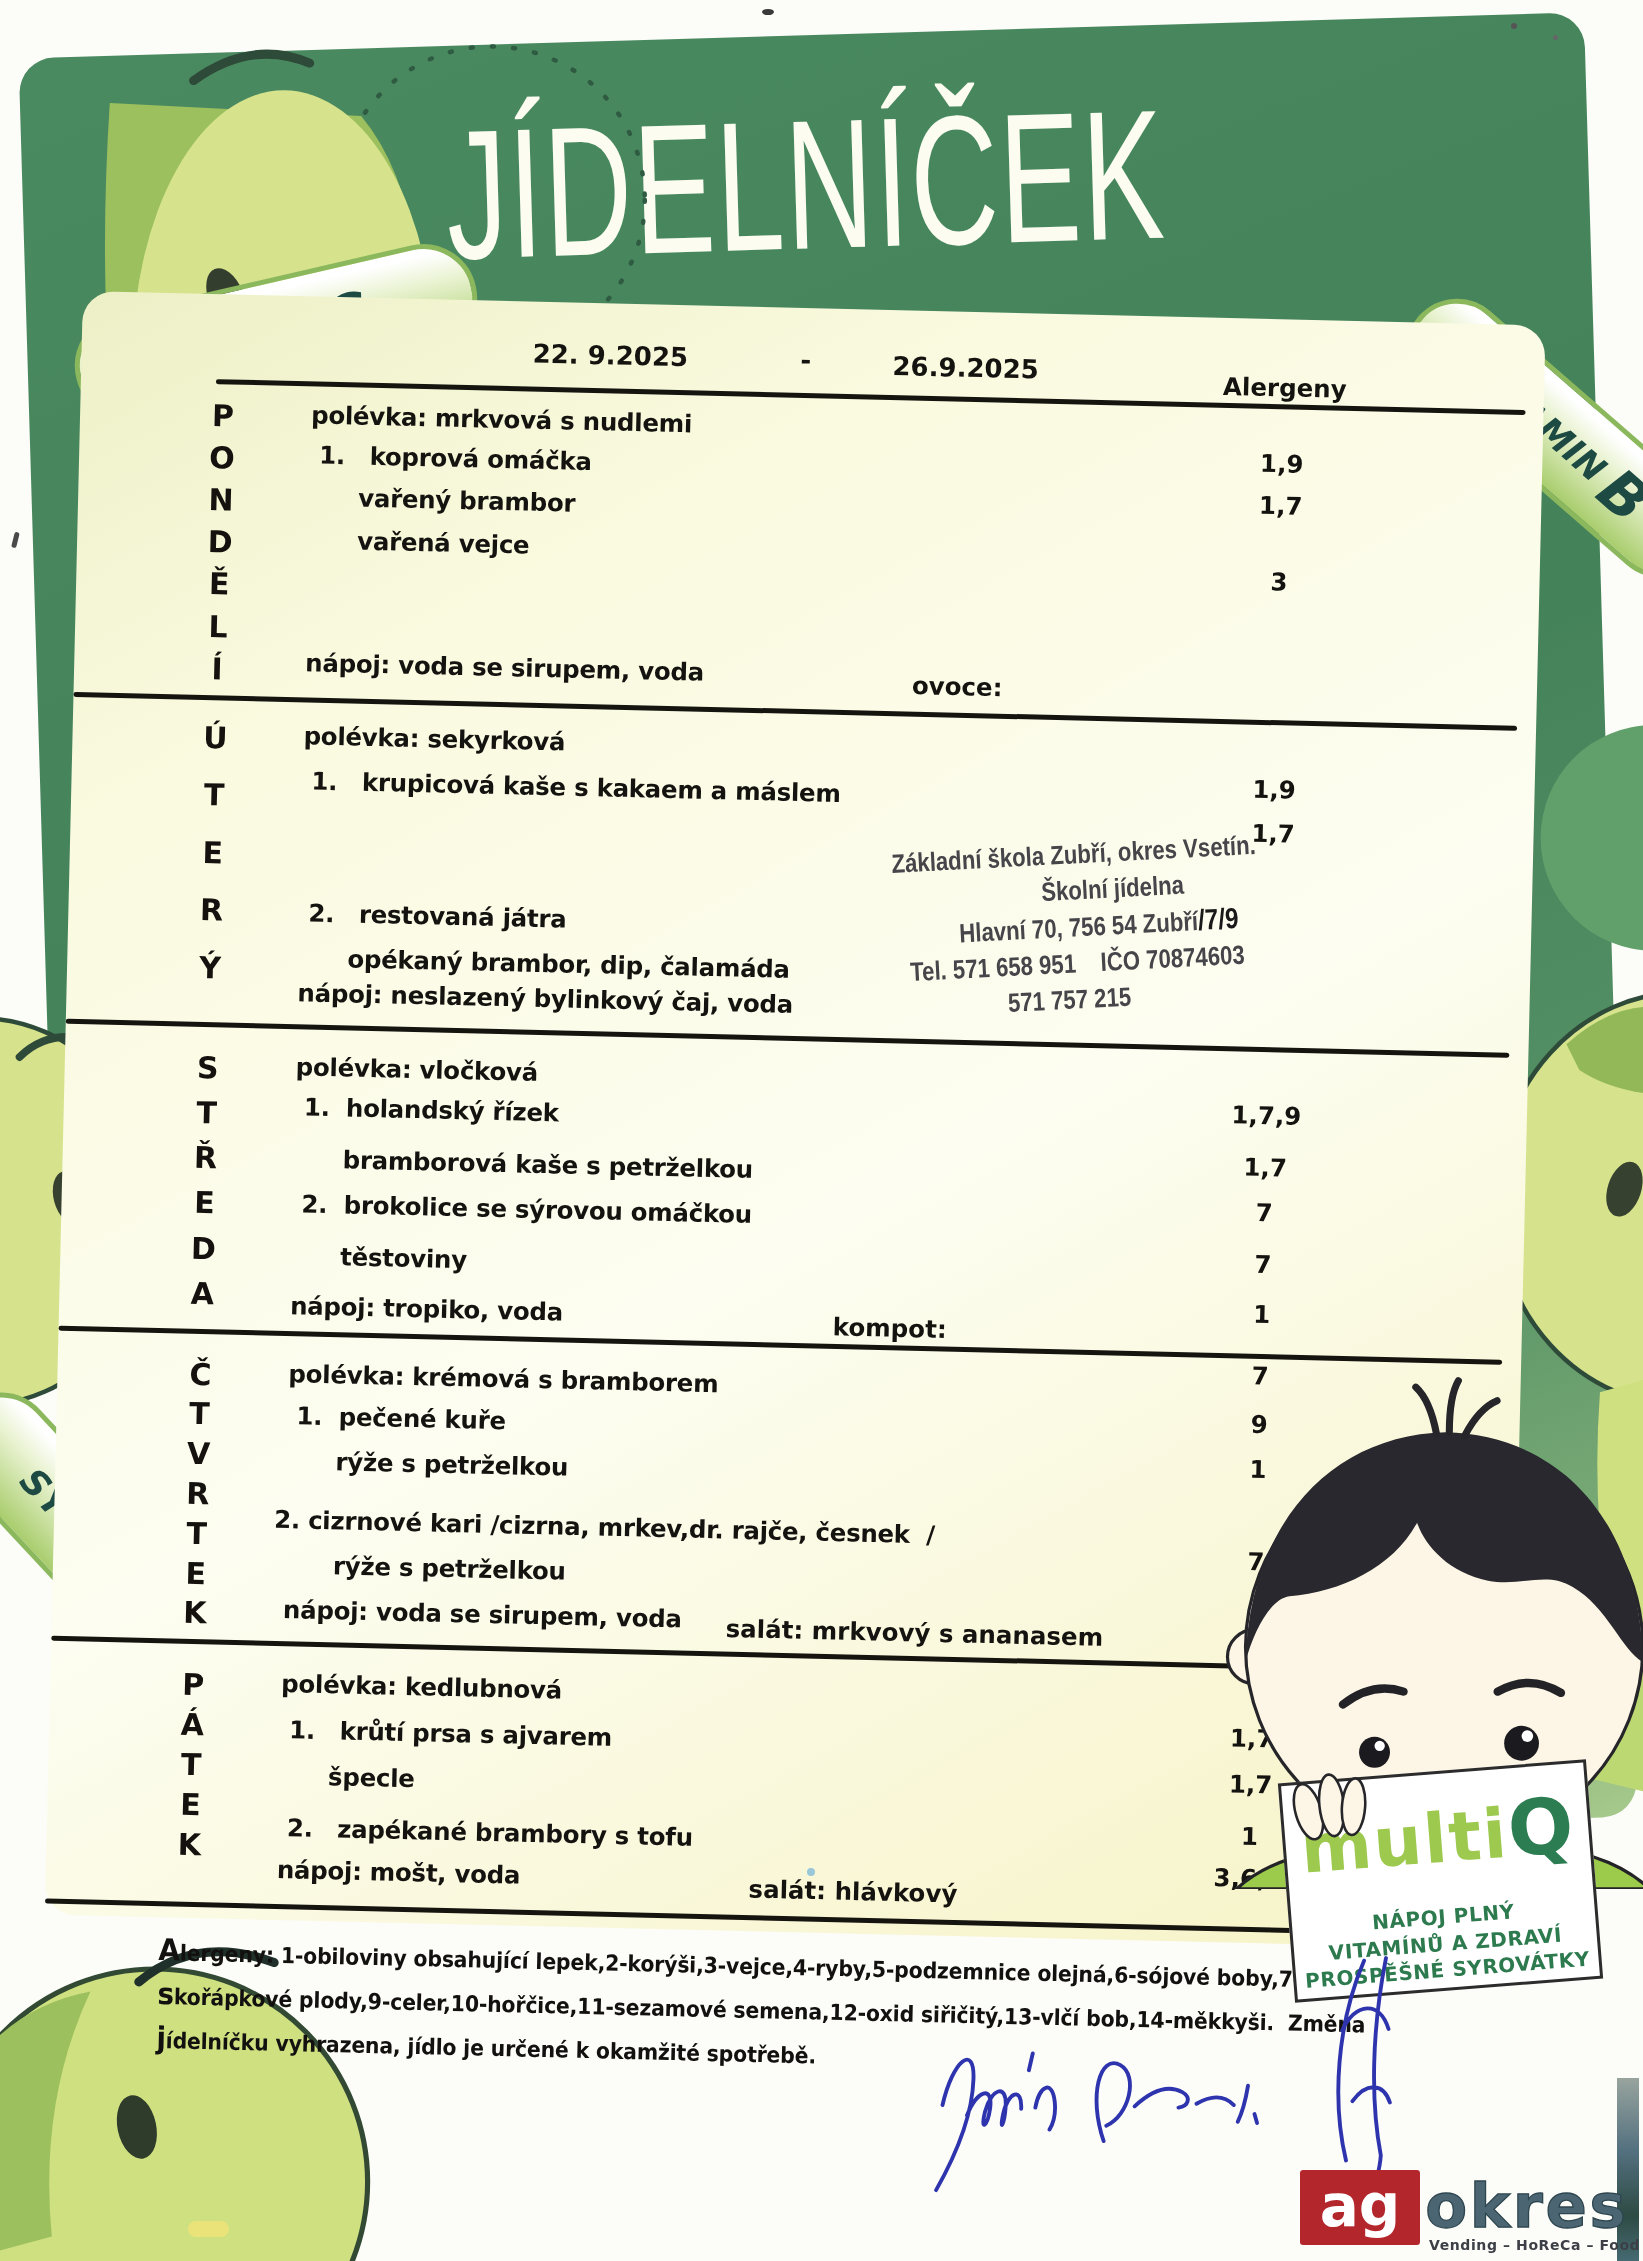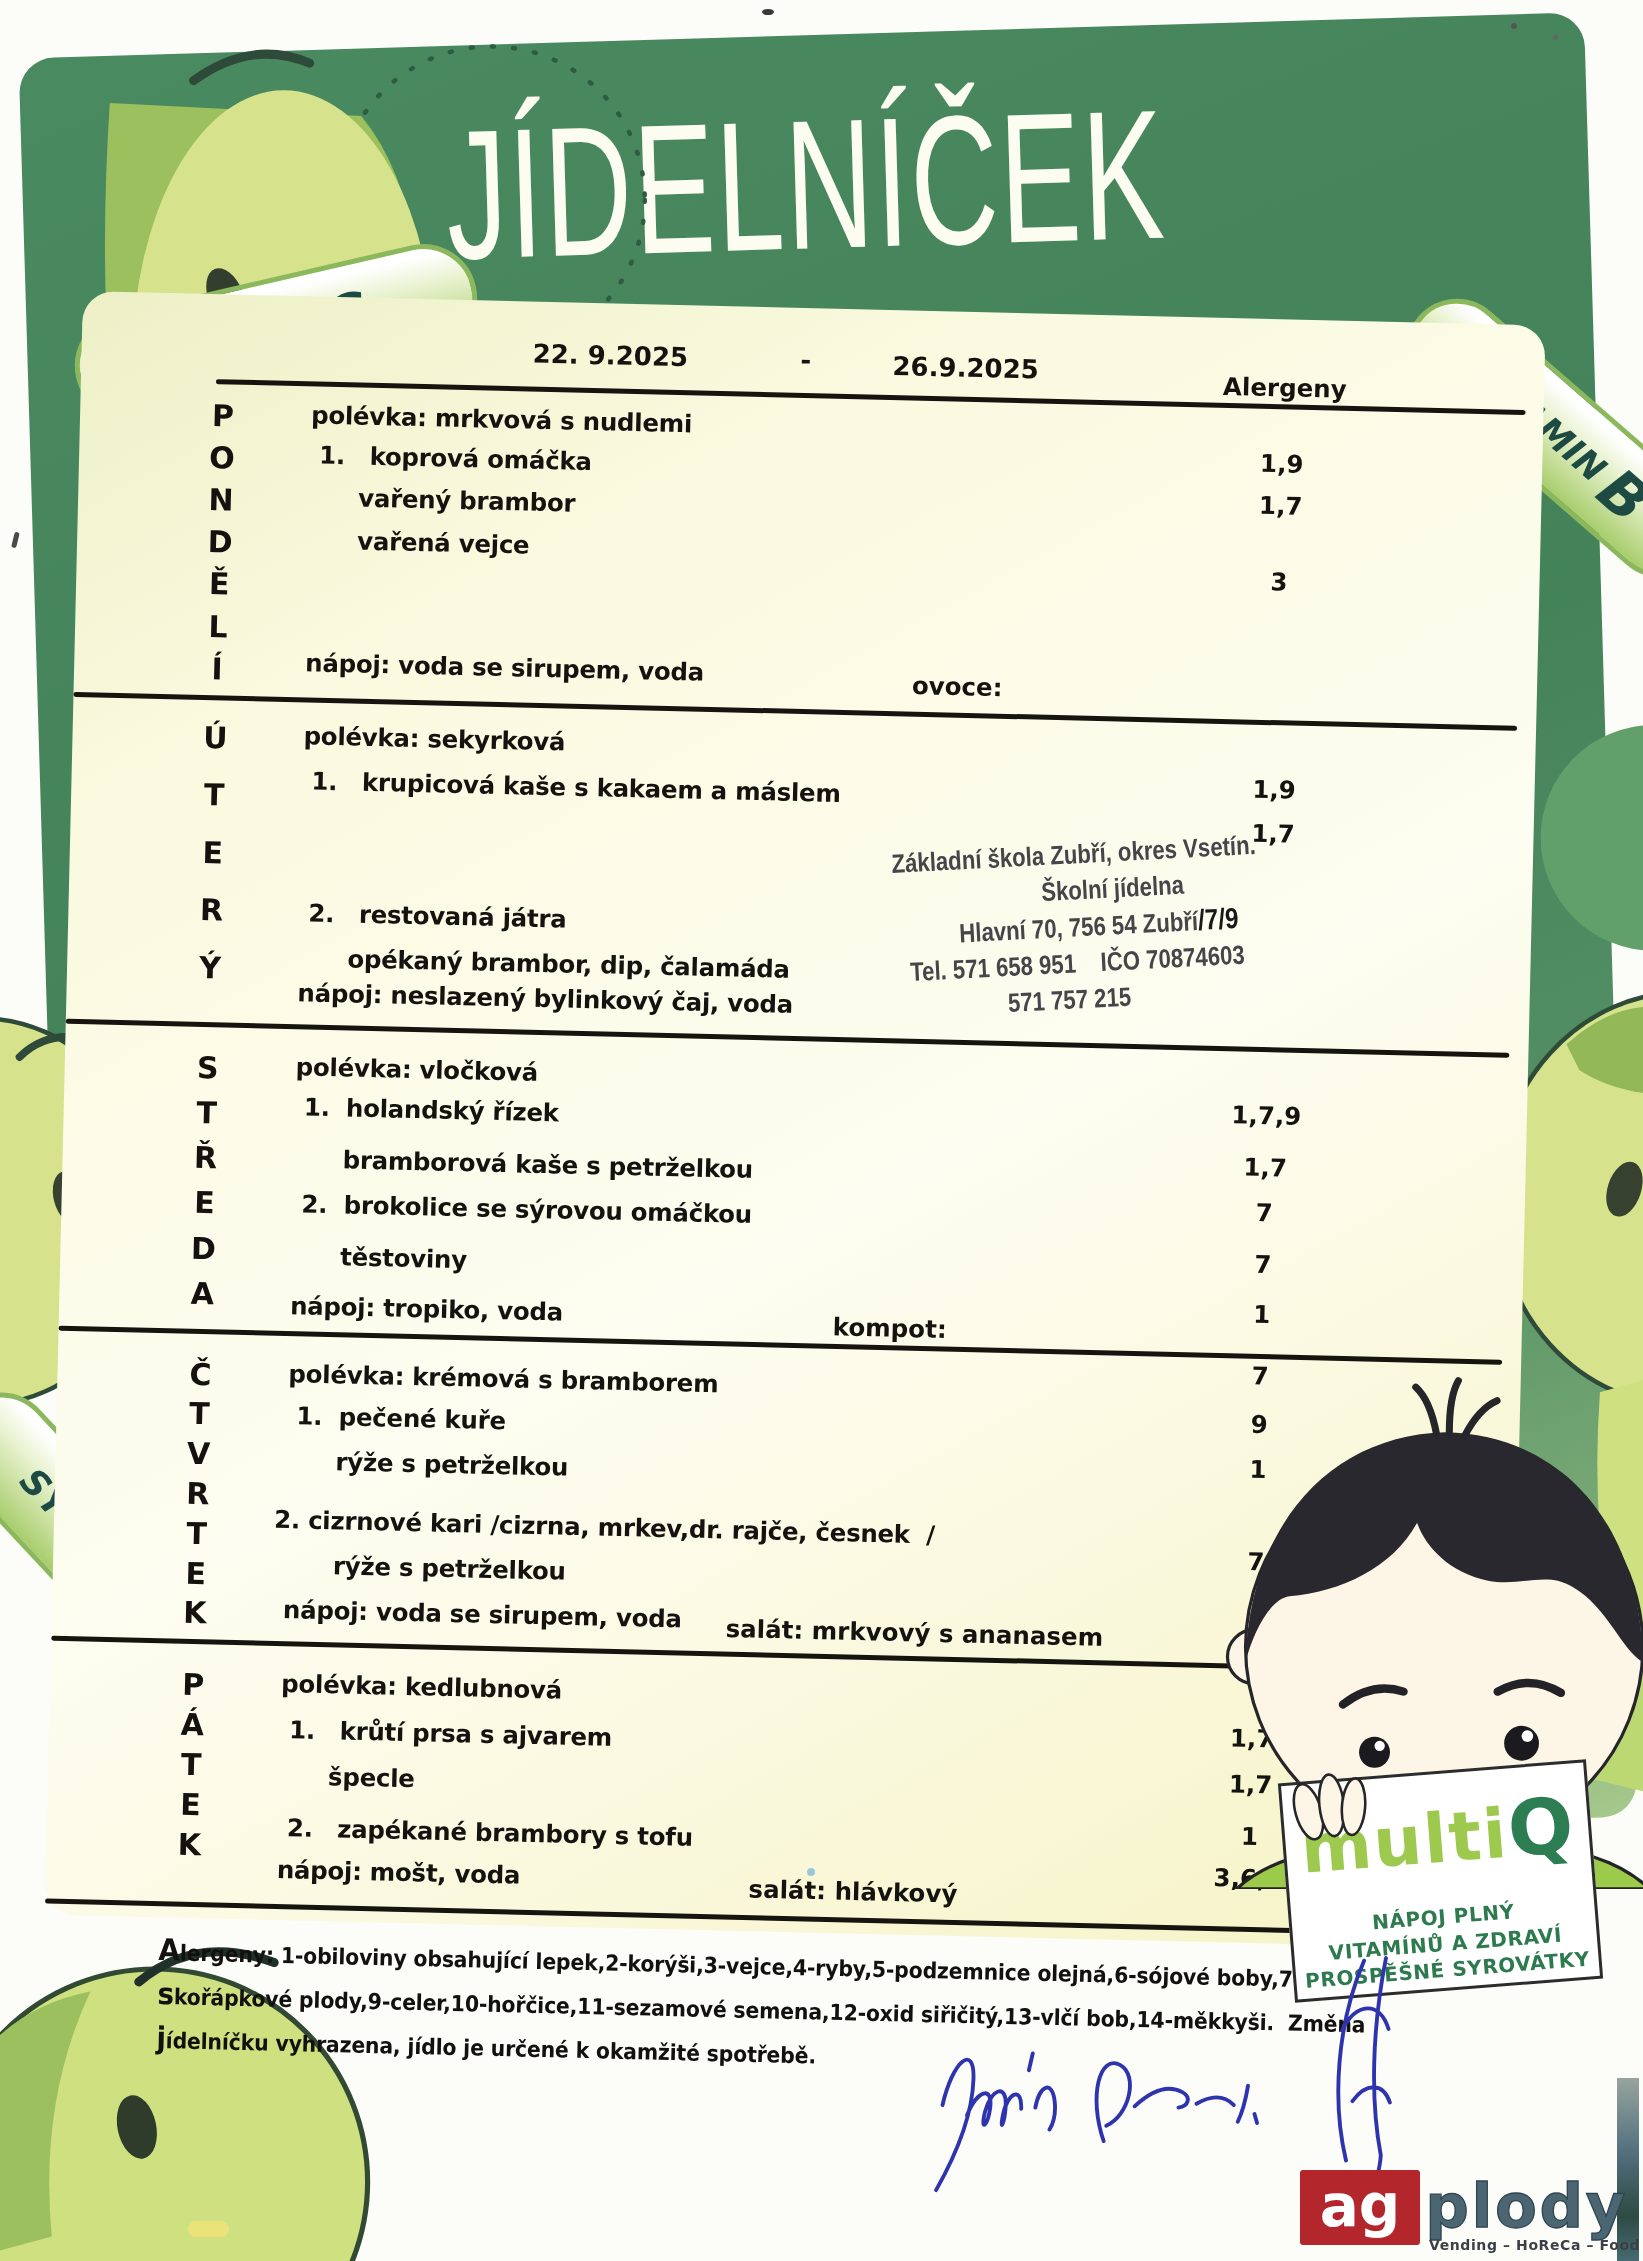--- a/index.html
+++ b/index.html
@@ -359,21 +359,21 @@
 
   <svg class="sigs" viewBox="0 0 2550 3508">
     <g fill="none" stroke="#2e34ad" stroke-width="6" stroke-linecap="round">
       <path d="M1462,3266 C1478,3196 1512,3170 1510,3226 C1508,3290 1478,3352 1452,3398 M1500,3282 C1516,3242 1540,3236 1536,3270 C1532,3298 1520,3310 1528,3276 C1538,3240 1562,3232 1560,3268 C1558,3296 1550,3310 1556,3280 C1564,3244 1586,3238 1584,3272 M1596,3212 l6,-26 M1606,3270 c6,-34 26,-44 30,-10 c2,18 -2,34 -8,44"></path>
       <path d="M1712,3322 C1688,3252 1706,3186 1738,3204 C1766,3220 1752,3282 1716,3298 M1760,3268 c28,-26 52,-34 74,-22 c14,8 10,22 -6,24 m28,-6 c24,-14 44,-12 58,2 m22,-30 c-4,24 -8,40 -16,56 m26,-12 l4,14"></path>
       <path d="M2116,3042 C2074,3140 2066,3260 2088,3352 M2150,3038 C2128,3150 2126,3260 2142,3344 C2138,3392 2120,3402 2112,3378 M2082,3150 C2104,3106 2140,3104 2154,3148 M2098,3260 C2120,3230 2146,3232 2156,3262"></path>
     </g>
   </svg>
 
   <div class="agf">
-    <span class="agbox">ag</span><span class="foods">plody</span>
+    <span class="agbox">ag</span><span class="foods">okres</span>
     <span class="agtag">Vending – HoReCa – Food Service</span>
   </div>
   <div class="strip"></div>
 
   <div class="art" style="left:762px;top:9px;width:11.6px;height:5.8px;background:#3a3a3a;"></div>
   <div class="art" style="left:1511px;top:23px;width:6.4px;height:6.4px;background:#555;"></div>
   <div class="art" style="left:1553px;top:35px;width:5.2px;height:5.2px;background:#666;"></div>
   <div class="art" style="left:13px;top:532px;width:5.2px;height:15.5px;background:#4a4a4a;border-radius:2.6px;transform:rotate(14deg);"></div>
   <div class="art" style="left:807px;top:1868px;width:8.4px;height:8.4px;background:#79b8d8;opacity:.75;"></div>
   <div class="art" style="left:188px;top:2221px;width:41px;height:15.5px;background:#e9e37a;border-radius:7.7px;"></div>

